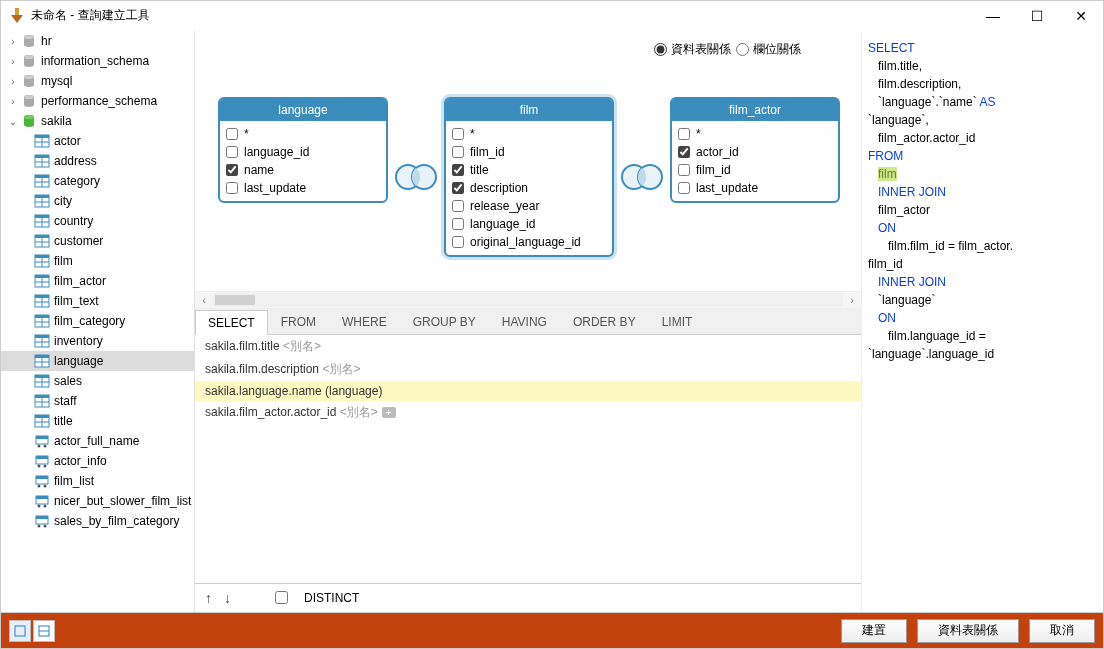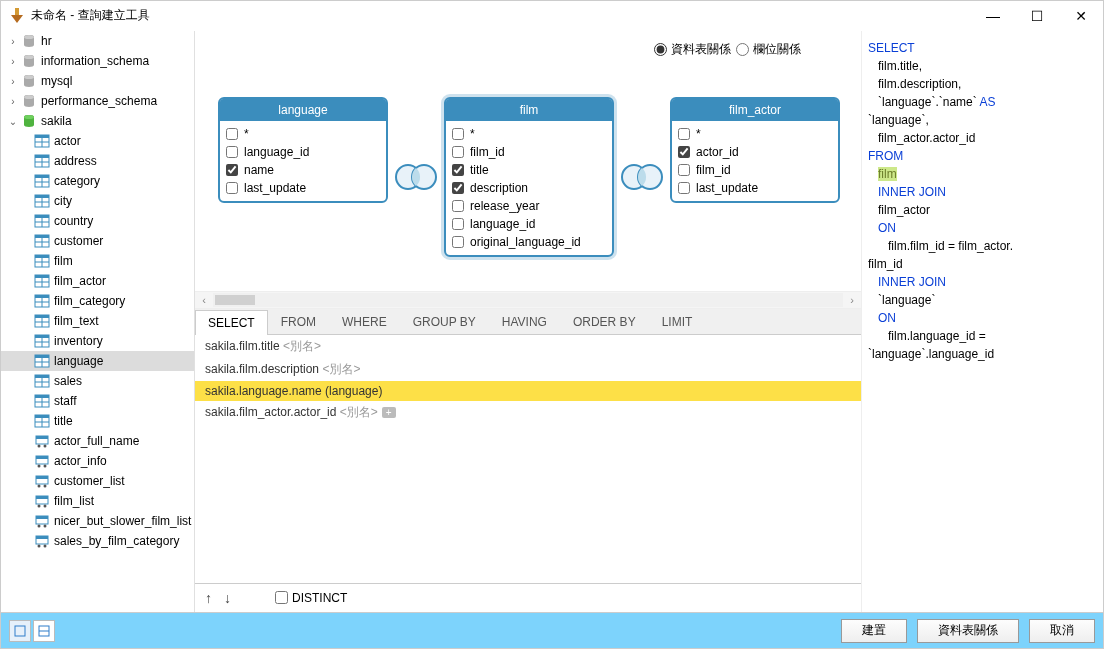--- a/index.html
+++ b/index.html
@@ -31,30 +31,30 @@
 .table-row input[type=checkbox] { width: 12px; height: 12px; accent-color: #444; border-radius: 0; }
 .hscroll-row { height: 18px; display: flex; align-items: center; background: #f5f5f5; border-top: 1px solid #eee; border-bottom: 1px solid #eee; }
 .hscroll-row .arrow { width: 18px; text-align: center; color: #888; font-size: 11px; }
 .hscroll-row .track { flex: 1; height: 14px; background: #f0f0f0; position: relative; }
 .hscroll-row .thumb { position: absolute; left: 2px; top: 2px; height: 10px; width: 40px; background: #d0d0d0; }
 .tabs { display: flex; border-bottom: 1px solid #ccc; background: #f0f0f0; }
 .tab { padding: 5px 12px; border: 1px solid transparent; border-bottom: none; cursor: default; color: #555; }
 .tab.active { background: #fff; border-color: #ccc; position: relative; top: 1px; color: #000; }
 .select-list { flex: 1; overflow: auto; }
 .select-item { padding: 3px 10px; color: #333; }
-.select-item.selected { background: #fde047; }
+.select-item.selected { background: #fef9c3; }
 .select-item .alias { color: #999; }
 .plus-badge { background: #bbb; color: #fff; padding: 0 4px; border-radius: 2px; margin-left: 4px; font-size: 10px; }
 .select-footer { border-top: 1px solid #ccc; padding: 6px 10px; display: flex; align-items: center; gap: 12px; }
 .select-footer .arrow { font-size: 14px; color: #444; }
 .sql-panel { width: 242px; padding: 8px 6px; font-family: Consolas, monospace; font-size: 12px; line-height: 1.5; white-space: pre; overflow: auto; border-left: 1px solid #eee; }
 .kw-blue { color: #0a3fd6; }
 .kw-olive { color: #6b7d2a; }
 .kw-hl { background: #cde88a; }
-.bottombar { height: 36px; border-top: 1px solid #ccc; display: flex; align-items: center; padding: 0 8px; background: #7dd3fc; }
+.bottombar { height: 36px; border-top: 1px solid #ccc; display: flex; align-items: center; padding: 0 8px; background: #c2410c; }
 .bottombar .view-toggle { display: flex; gap: 2px; }
 .bottombar .view-btn { width: 22px; height: 22px; display: flex; align-items: center; justify-content: center; border: 1px solid #bbb; background: #fff; }
 .bottombar .spacer { flex: 1; }
 .bottombar button { height: 24px; padding: 0 20px; border: 1px solid #999; background: linear-gradient(#fdfdfd,#eee); margin-left: 10px; font-size: 12px; }
 input[type=radio] { accent-color: #333; }
 </style>
 </head>
 <body>
 
 <div class="titlebar">
@@ -219,32 +219,32 @@
       </div>
       <div class="tree-item depth-2">
         <span class="tree-icon">
           <svg width="16" height="14" viewBox="0 0 16 14">
             <rect x="1" y="1" width="14" height="12" fill="#fff" stroke="#3b8dbd"></rect>
             <rect x="1" y="1" width="14" height="3" fill="#3b8dbd"></rect>
             <line x1="8" y1="4" x2="8" y2="13" stroke="#3b8dbd"></line>
             <line x1="1" y1="8" x2="15" y2="8" stroke="#3b8dbd"></line>
           </svg>
         </span>
+        <span>film_text</span>
+      </div>
+      <div class="tree-item depth-2">
+        <span class="tree-icon">
+          <svg width="16" height="14" viewBox="0 0 16 14">
+            <rect x="1" y="1" width="14" height="12" fill="#fff" stroke="#3b8dbd"></rect>
+            <rect x="1" y="1" width="14" height="3" fill="#3b8dbd"></rect>
+            <line x1="8" y1="4" x2="8" y2="13" stroke="#3b8dbd"></line>
+            <line x1="1" y1="8" x2="15" y2="8" stroke="#3b8dbd"></line>
+          </svg>
+        </span>
         <span>film_category</span>
-      </div>
-      <div class="tree-item depth-2">
-        <span class="tree-icon">
-          <svg width="16" height="14" viewBox="0 0 16 14">
-            <rect x="1" y="1" width="14" height="12" fill="#fff" stroke="#3b8dbd"></rect>
-            <rect x="1" y="1" width="14" height="3" fill="#3b8dbd"></rect>
-            <line x1="8" y1="4" x2="8" y2="13" stroke="#3b8dbd"></line>
-            <line x1="1" y1="8" x2="15" y2="8" stroke="#3b8dbd"></line>
-          </svg>
-        </span>
-        <span>film_text</span>
       </div>
       <div class="tree-item depth-2">
         <span class="tree-icon">
           <svg width="16" height="14" viewBox="0 0 16 14">
             <rect x="1" y="1" width="14" height="12" fill="#fff" stroke="#3b8dbd"></rect>
             <rect x="1" y="1" width="14" height="3" fill="#3b8dbd"></rect>
             <line x1="8" y1="4" x2="8" y2="13" stroke="#3b8dbd"></line>
             <line x1="1" y1="8" x2="15" y2="8" stroke="#3b8dbd"></line>
           </svg>
         </span>
@@ -308,31 +308,20 @@
       <div class="tree-item depth-2">
         <span class="tree-icon">
           <svg width="16" height="14" viewBox="0 0 16 14">
             <rect x="2" y="2" width="12" height="8" fill="#fff" stroke="#3b8dbd"></rect>
             <rect x="2" y="2" width="12" height="3" fill="#3b8dbd"></rect>
             <circle cx="5" cy="12" r="1.5" fill="#555"></circle>
             <circle cx="11" cy="12" r="1.5" fill="#555"></circle>
           </svg>
         </span>
         <span>actor_info</span>
-      </div>
-      <div class="tree-item depth-2">
-        <span class="tree-icon">
-          <svg width="16" height="14" viewBox="0 0 16 14">
-            <rect x="2" y="2" width="12" height="8" fill="#fff" stroke="#3b8dbd"></rect>
-            <rect x="2" y="2" width="12" height="3" fill="#3b8dbd"></rect>
-            <circle cx="5" cy="12" r="1.5" fill="#555"></circle>
-            <circle cx="11" cy="12" r="1.5" fill="#555"></circle>
-          </svg>
-        </span>
-        <span>customer_list</span>
       </div>
       <div class="tree-item depth-2">
         <span class="tree-icon">
           <svg width="16" height="14" viewBox="0 0 16 14">
             <rect x="2" y="2" width="12" height="8" fill="#fff" stroke="#3b8dbd"></rect>
             <rect x="2" y="2" width="12" height="3" fill="#3b8dbd"></rect>
             <circle cx="5" cy="12" r="1.5" fill="#555"></circle>
             <circle cx="11" cy="12" r="1.5" fill="#555"></circle>
           </svg>
         </span>
@@ -483,21 +472,21 @@
     <div class="select-list" id="sellist">
         <div class="select-item"><span>sakila.film.title</span> <span class="alias">&lt;別名&gt;</span></div>
         <div class="select-item"><span>sakila.film.description</span> <span class="alias">&lt;別名&gt;</span></div>
         <div class="select-item selected"><span>sakila.language.name  (language)</span></div>
         <div class="select-item"><span>sakila.film_actor.actor_id</span> <span class="alias">&lt;別名&gt;</span><span class="plus-badge">+</span></div>
       </div>
     <div class="select-footer">
       <span class="arrow">↑</span>
       <span class="arrow">↓</span>
       <span style="width:20px"></span>
-      <label style="display:flex;align-items:flex-start;gap:4px;">
+      <label style="display:flex;align-items:flex-start;gap:16px;">
         <input type="checkbox" style="">
         <span>DISTINCT</span>
       </label>
     </div>
   </div>
 
   <div class="sql-panel" id="sqlpanel"><span class="kw-blue">SELECT</span>
 <span class="">   film.title,</span>
 <span class="">   film.description,</span>
 <span class="">   `language`.`name`</span><span class="kw-blue"> AS</span>

